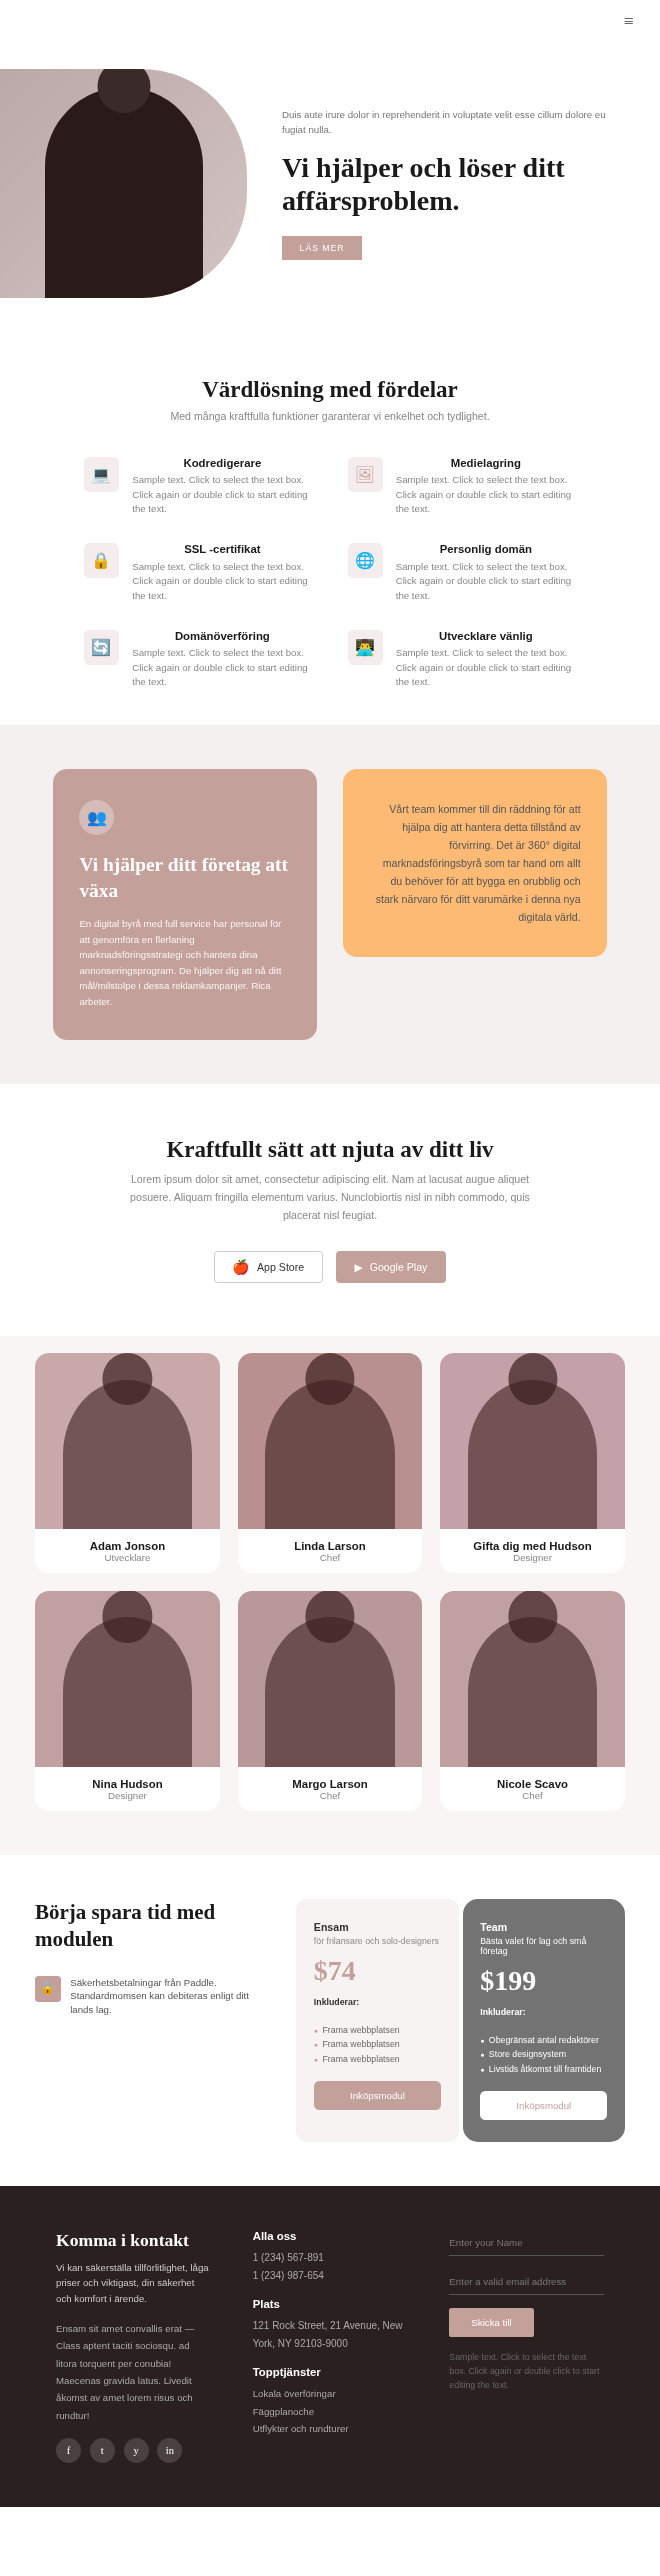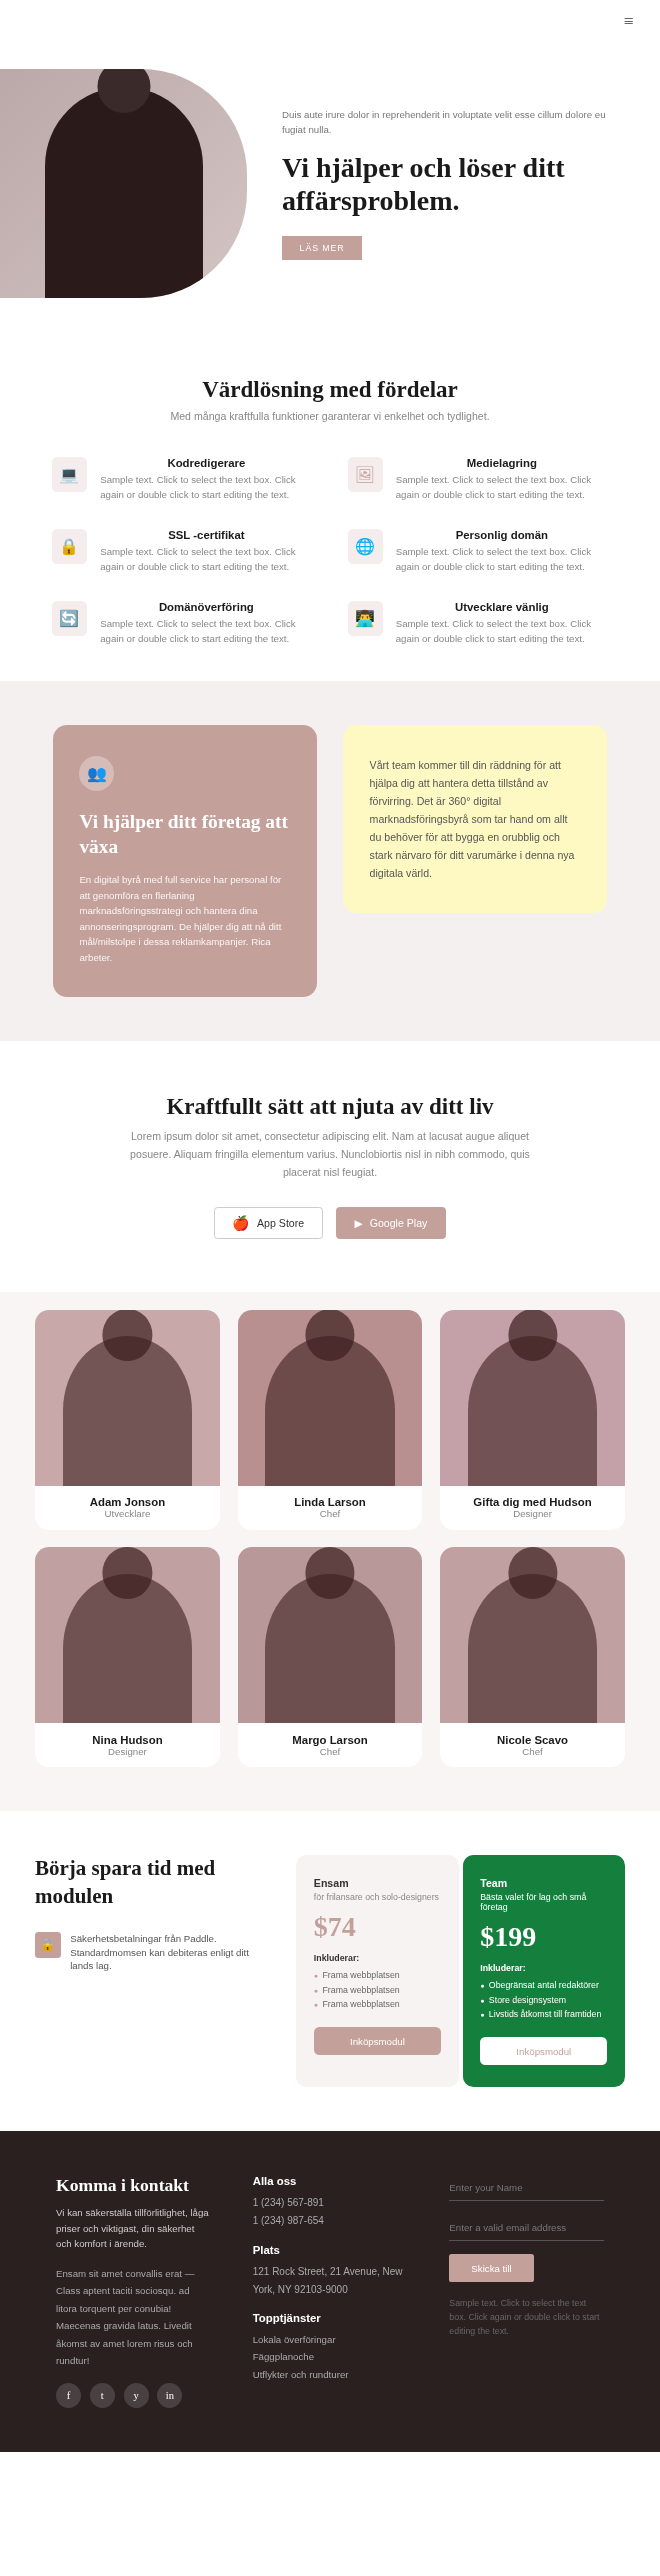--- a/index.html
+++ b/index.html
@@ -14,36 +14,36 @@
     .hero-image { width: 247px; min-height: 229px; background: #c8b8b8; position: relative; overflow: hidden; flex-shrink: 0; border-radius: 0 106px 106px 0; }
     .hero-man { width: 100%; height: 229px; background: linear-gradient(135deg, #bba8a8 0%, #d4c4c4 100%); display: flex; align-items: flex-end; justify-content: center; }
     .hero-man-figure { width: 158px; height: 211px; background: #2a1a1a; border-radius: 79px 79px 0 0; position: relative; }
     .hero-man-figure::before { content: ''; position: absolute; top: -26.4px; left: 50%; transform: translateX(-50%); width: 53px; height: 53px; background: #3a2a2a; border-radius: 50%; }
     .hero-content { flex: 1; padding: 17.6px 35px; }
     .hero-sub { color: #777; font-size: 9.7px; line-height: 1.6; margin-bottom: 13.2px; font-family: Arial, sans-serif; }
     .hero-title { font-size: 28px; font-weight: bold; color: #1a1a1a; line-height: 1.2; margin-bottom: 17.6px; font-family: 'Georgia', serif; }
     .hero-btn { display: inline-block; background: #c4a09a; color: #fff; padding: 7px 17.6px; font-size: 8.8px; border: none; cursor: pointer; text-transform: uppercase; letter-spacing: 0.9px; font-family: Arial, sans-serif; }
 
     
-    .features-section { padding: 53px 52px 35px; text-align: center; background: #fff; }
+    .features-section { padding: 53px 84px 35px; text-align: center; background: #fff; }
     .section-title { font-size: 23px; font-weight: bold; color: #1a1a1a; margin-bottom: 7px; font-family: 'Georgia', serif; }
     .section-subtitle { font-size: 10.6px; color: #888; margin-bottom: 35px; font-family: Arial, sans-serif; }
     .features-grid { display: grid; grid-template-columns: 1fr 1fr; gap: 26.4px 35px; text-align: left; }
     .feature-item { display: flex; gap: 13.2px; }
     .feature-icon { width: 35px; height: 35px; background: #f5eded; border-radius: 5.3px; flex-shrink: 0; display: flex; align-items: center; justify-content: center; font-size: 16px; color: #c4a09a; }
     .feature-title { font-size: 11.4px; font-weight: bold; color: #1a1a1a; margin-bottom: 4.4px; font-family: Arial, sans-serif; text-align: center; }
     .feature-text { font-size: 9.7px; color: #888; line-height: 1.5; font-family: Arial, sans-serif; }
 
     
     .grow-section { background: #f5f0f0; padding: 44px 53px; display: flex; gap: 26.4px; align-items: flex-start; }
     .grow-card { background: #c4a09a; border-radius: 14px; padding: 31px 26.4px; flex: 1; color: #fff; }
     .grow-card-icon { width: 35px; height: 35px; background: rgba(255,255,255,0.3); border-radius: 50%; margin-bottom: 17.6px; display: flex; align-items: center; justify-content: center; font-size: 16px; }
     .grow-card-title { font-size: 19.4px; font-weight: bold; line-height: 1.3; margin-bottom: 13.2px; font-family: 'Georgia', serif; }
     .grow-card-text { font-size: 9.7px; line-height: 1.6; opacity: 0.9; font-family: Arial, sans-serif; }
-    .grow-info { flex: 1; background: #fef9c3; border-radius: 14px; padding: 31px 26.4px; }
+    .grow-info { flex: 1; background: #fdba74; border-radius: 14px; padding: 31px 26.4px; text-align: right; }
     .grow-info-text { font-size: 10.6px; color: #555; line-height: 1.7; font-family: Arial, sans-serif; }
 
     
     .app-section { padding: 53px 53px; text-align: center; background: #fff; }
     .app-section .section-title { margin-bottom: 7px; }
     .app-section .section-text { font-size: 10.6px; color: #888; line-height: 1.7; max-width: 440px; margin: 0 auto 26.4px; font-family: Arial, sans-serif; }
     .app-buttons { display: flex; gap: 13.2px; justify-content: center; }
     .app-btn { display: flex; align-items: center; gap: 7px; background: #fff; border: 1.3px solid #ccc; padding: 7px 17.6px; border-radius: 3.5px; cursor: pointer; font-size: 10.6px; color: #333; font-family: Arial, sans-serif; }
     .app-btn .apple-icon { font-size: 14px; }
     .app-btn.google { background: #c4a09a; color: #fff; border-color: #c4a09a; }
@@ -59,26 +59,26 @@
 
     
     .pricing-section { padding: 44px 35px; background: #fff; display: flex; gap: 26.4px; align-items: flex-start; }
     .pricing-left { flex: 1; }
     .pricing-left-title { font-size: 21px; font-weight: bold; color: #1a1a1a; line-height: 1.3; margin-bottom: 22px; font-family: 'Georgia', serif; }
     .pricing-feature { display: flex; align-items: flex-start; gap: 8.8px; margin-bottom: 10.6px; }
     .pricing-feature-icon { width: 26.4px; height: 26.4px; background: #c4a09a; border-radius: 3.5px; flex-shrink: 0; display: flex; align-items: center; justify-content: center; color: #fff; font-size: 12.3px; }
     .pricing-feature-text { font-size: 9.7px; color: #555; line-height: 1.4; font-family: Arial, sans-serif; }
     .pricing-cards { display: flex; gap: 4px; flex: 1.4; }
     .pricing-card { background: #f7f3f3; border-radius: 10.6px; padding: 22px 17.6px; flex: 1; }
-    .pricing-card.featured { background: #15803d; }
+    .pricing-card.featured { background: #737373; border-radius: 15px; }
     .pricing-card.featured * { color: #fff !important; }
     .pricing-plan-name { font-size: 10.6px; font-weight: bold; color: #333; margin-bottom: 2.6px; font-family: Arial, sans-serif; }
     .pricing-plan-desc { font-size: 8.8px; color: #888; margin-bottom: 8.8px; font-family: Arial, sans-serif; }
     .pricing-price { font-size: 28px; font-weight: bold; color: #c4a09a; margin-bottom: 10.6px; font-family: 'Georgia', serif; }
-    .pricing-includes { font-size: 8.8px; font-weight: bold; color: #333; margin-bottom: 7px; font-family: Arial, sans-serif; }
+    .pricing-includes { font-size: 8.8px; font-weight: bold; color: #333; margin-bottom: 18px; font-family: Arial, sans-serif; }
     .pricing-item { font-size: 8.8px; color: #666; margin-bottom: 4.4px; display: flex; gap: 4.4px; font-family: Arial, sans-serif; }
     .pricing-item::before { content: '●'; color: #c4a09a; font-size: 7px; margin-top: 1.8px; }
     .pricing-card.featured .pricing-item::before { color: #fff; }
     .pricing-btn { display: block; width: 100%; background: #c4a09a; color: #fff; border: none; padding: 8.8px; border-radius: 5.3px; cursor: pointer; font-size: 9.7px; margin-top: 17.6px; font-family: Arial, sans-serif; text-align: center; }
     .pricing-card.featured .pricing-btn { background: #fff; color: #c4a09a !important; }
 
     
     .contact-section { background: #2a2020; padding: 44px 56px; display: flex; gap: 42px; color: #fff; }
     .contact-col { flex: 1; }
     .contact-title { font-size: 17.6px; font-weight: bold; margin-bottom: 8.8px; font-family: 'Georgia', serif; }

